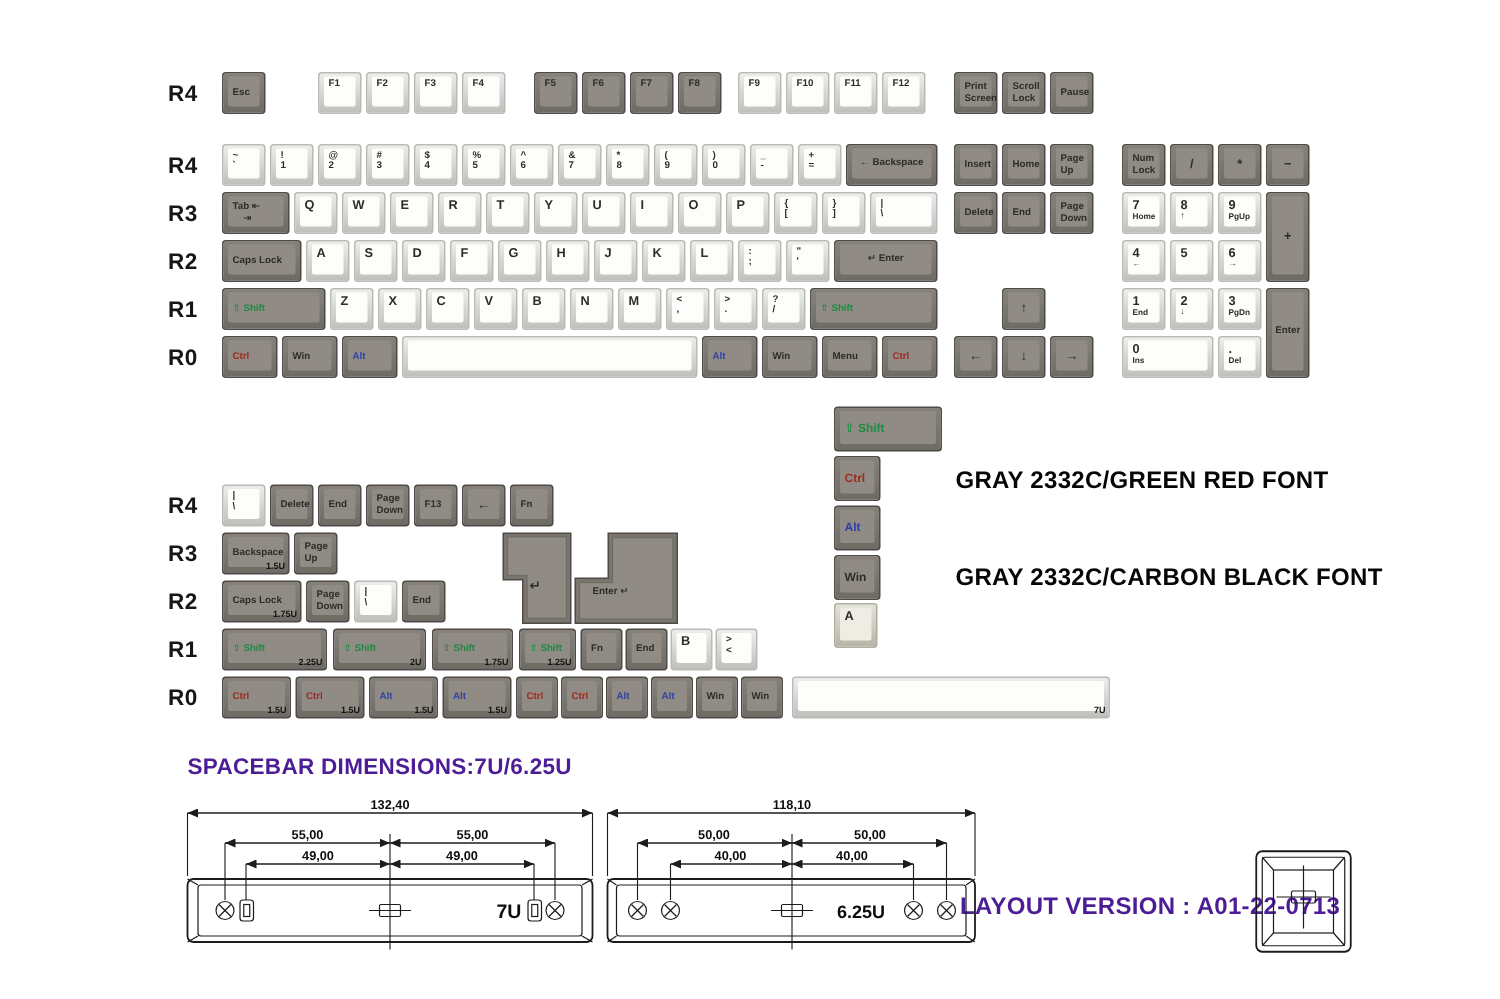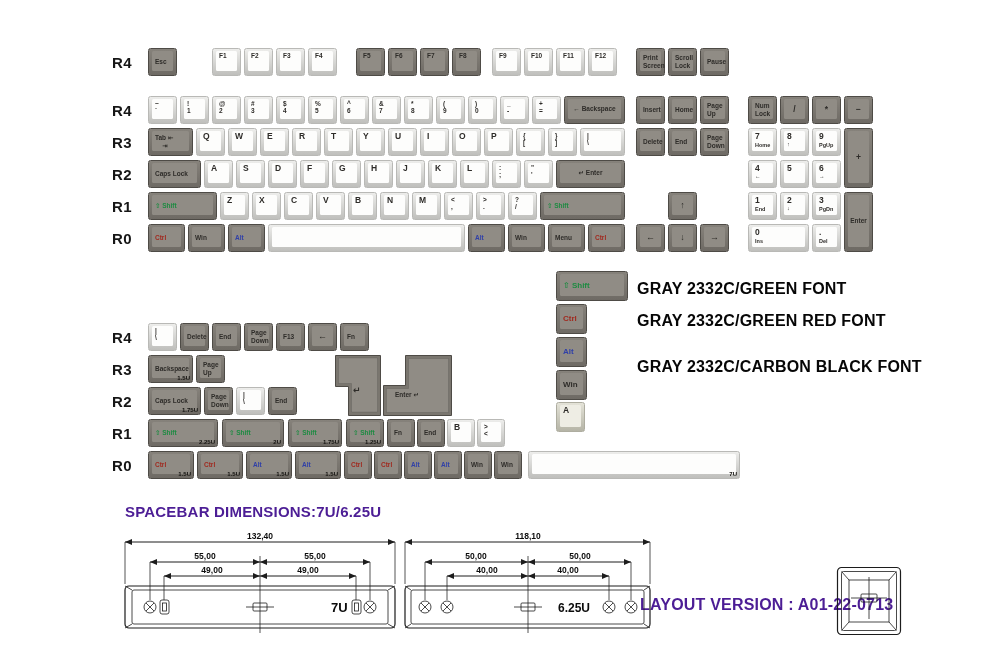--- a/index.html
+++ b/index.html
@@ -794,23 +794,22 @@
       <div class="rowlabel" style="top: 166px;">R2</div>
       <div class="rowlabel" style="top: 198px;">R1</div>
       <div class="rowlabel" style="top: 230px;">R0</div>
       <div class="rowlabel" style="top: 329px;">R4</div>
       <div class="rowlabel" style="top: 361px;">R3</div>
       <div class="rowlabel" style="top: 393px;">R2</div>
       <div class="rowlabel" style="top: 425px;">R1</div>
       <div class="rowlabel" style="top: 457px;">R0</div>
     </div>
 
-  <div class="legend-entry" style="top:280px">GRAY 2332C/GREEN FONT</div>
   <div class="legend-entry" style="top:312px">GRAY 2332C/GREEN RED FONT</div>
-  <div class="legend-entry" style="top:358px">GRAY 2332C/CARBON BLACK FONT</div>
+  <div class="legend-entry" style="top:377px">GRAY 2332C/CARBON BLACK FONT</div>
 
   <div class="heading" id="spacebar-title">SPACEBAR DIMENSIONS:7U/6.25U</div>
   <div class="heading" id="layout-version">LAYOUT VERSION : A01-22-0713</div>
 
   <svg id="dim7u" width="285" height="112" viewBox="0 0 285 112" style="left:118px;top:530px">
     <defs>
       <marker id="m1s" markerWidth="7" markerHeight="6" refX="0" refY="3" orient="auto">
         <path d="M0,3 L7,0 L7,6 Z" fill="#1c1c1c"></path>
         </marker>
       <marker id="m1e" markerWidth="7" markerHeight="6" refX="7" refY="3" orient="auto">

